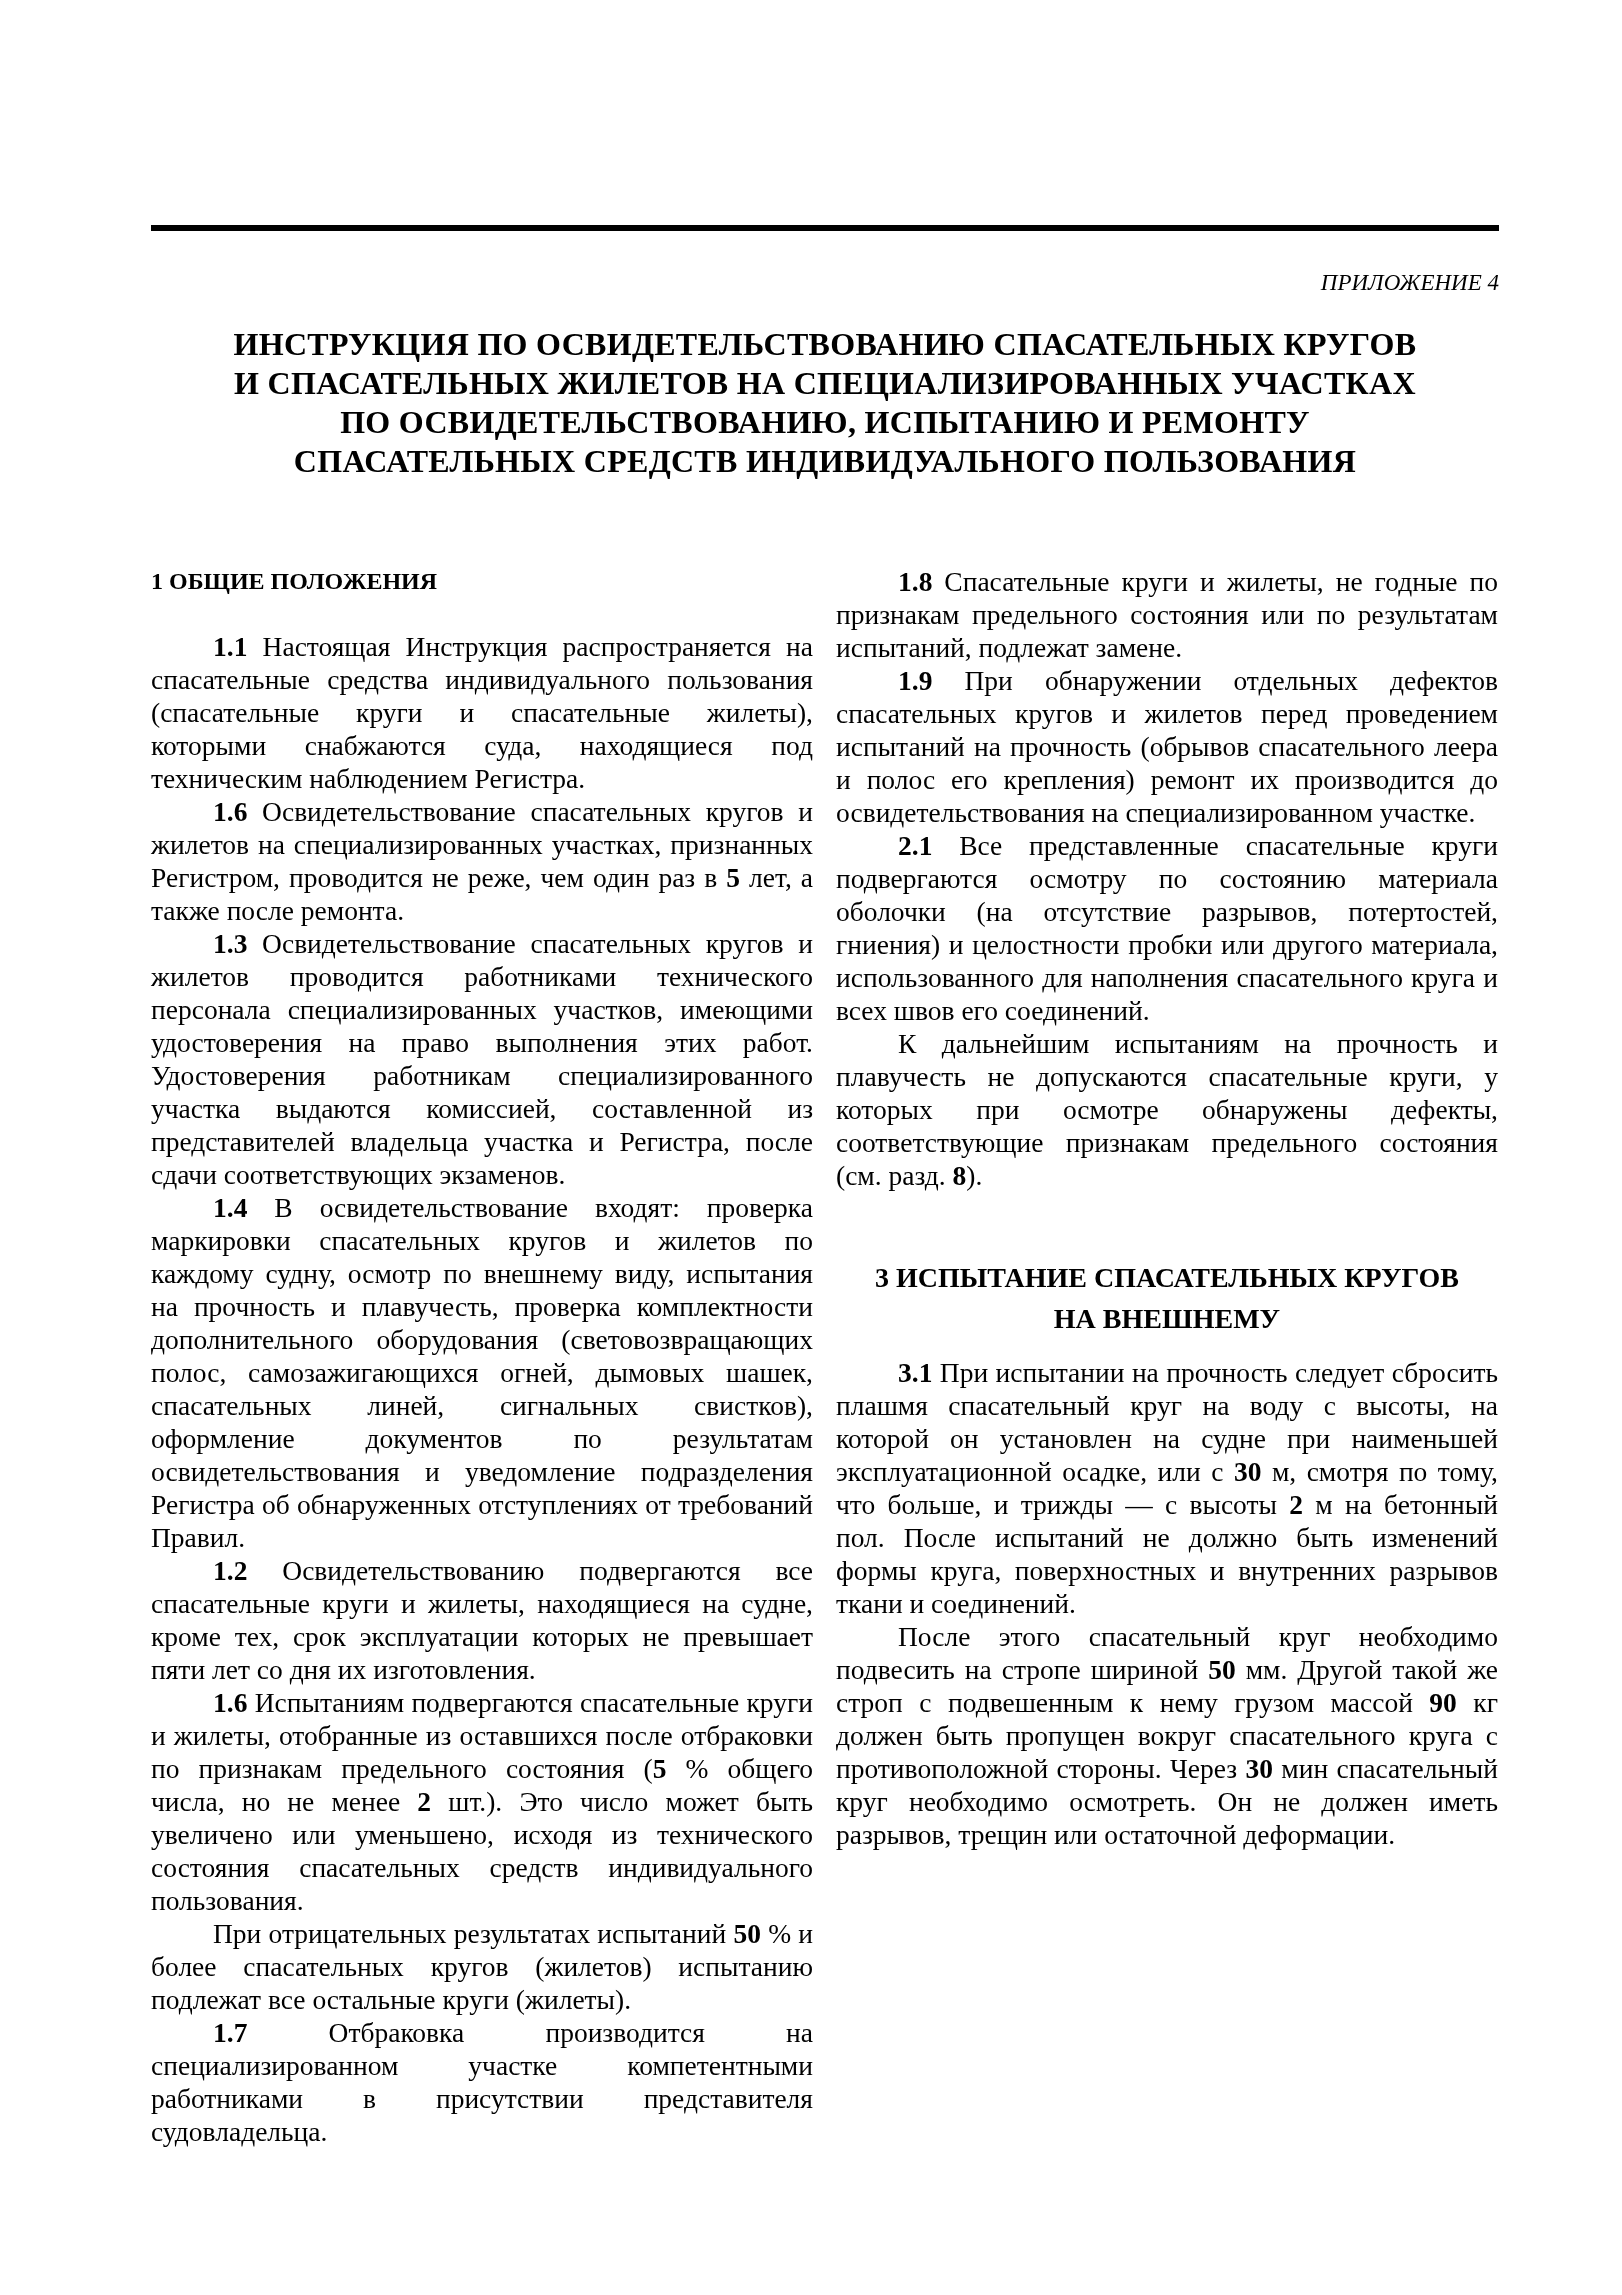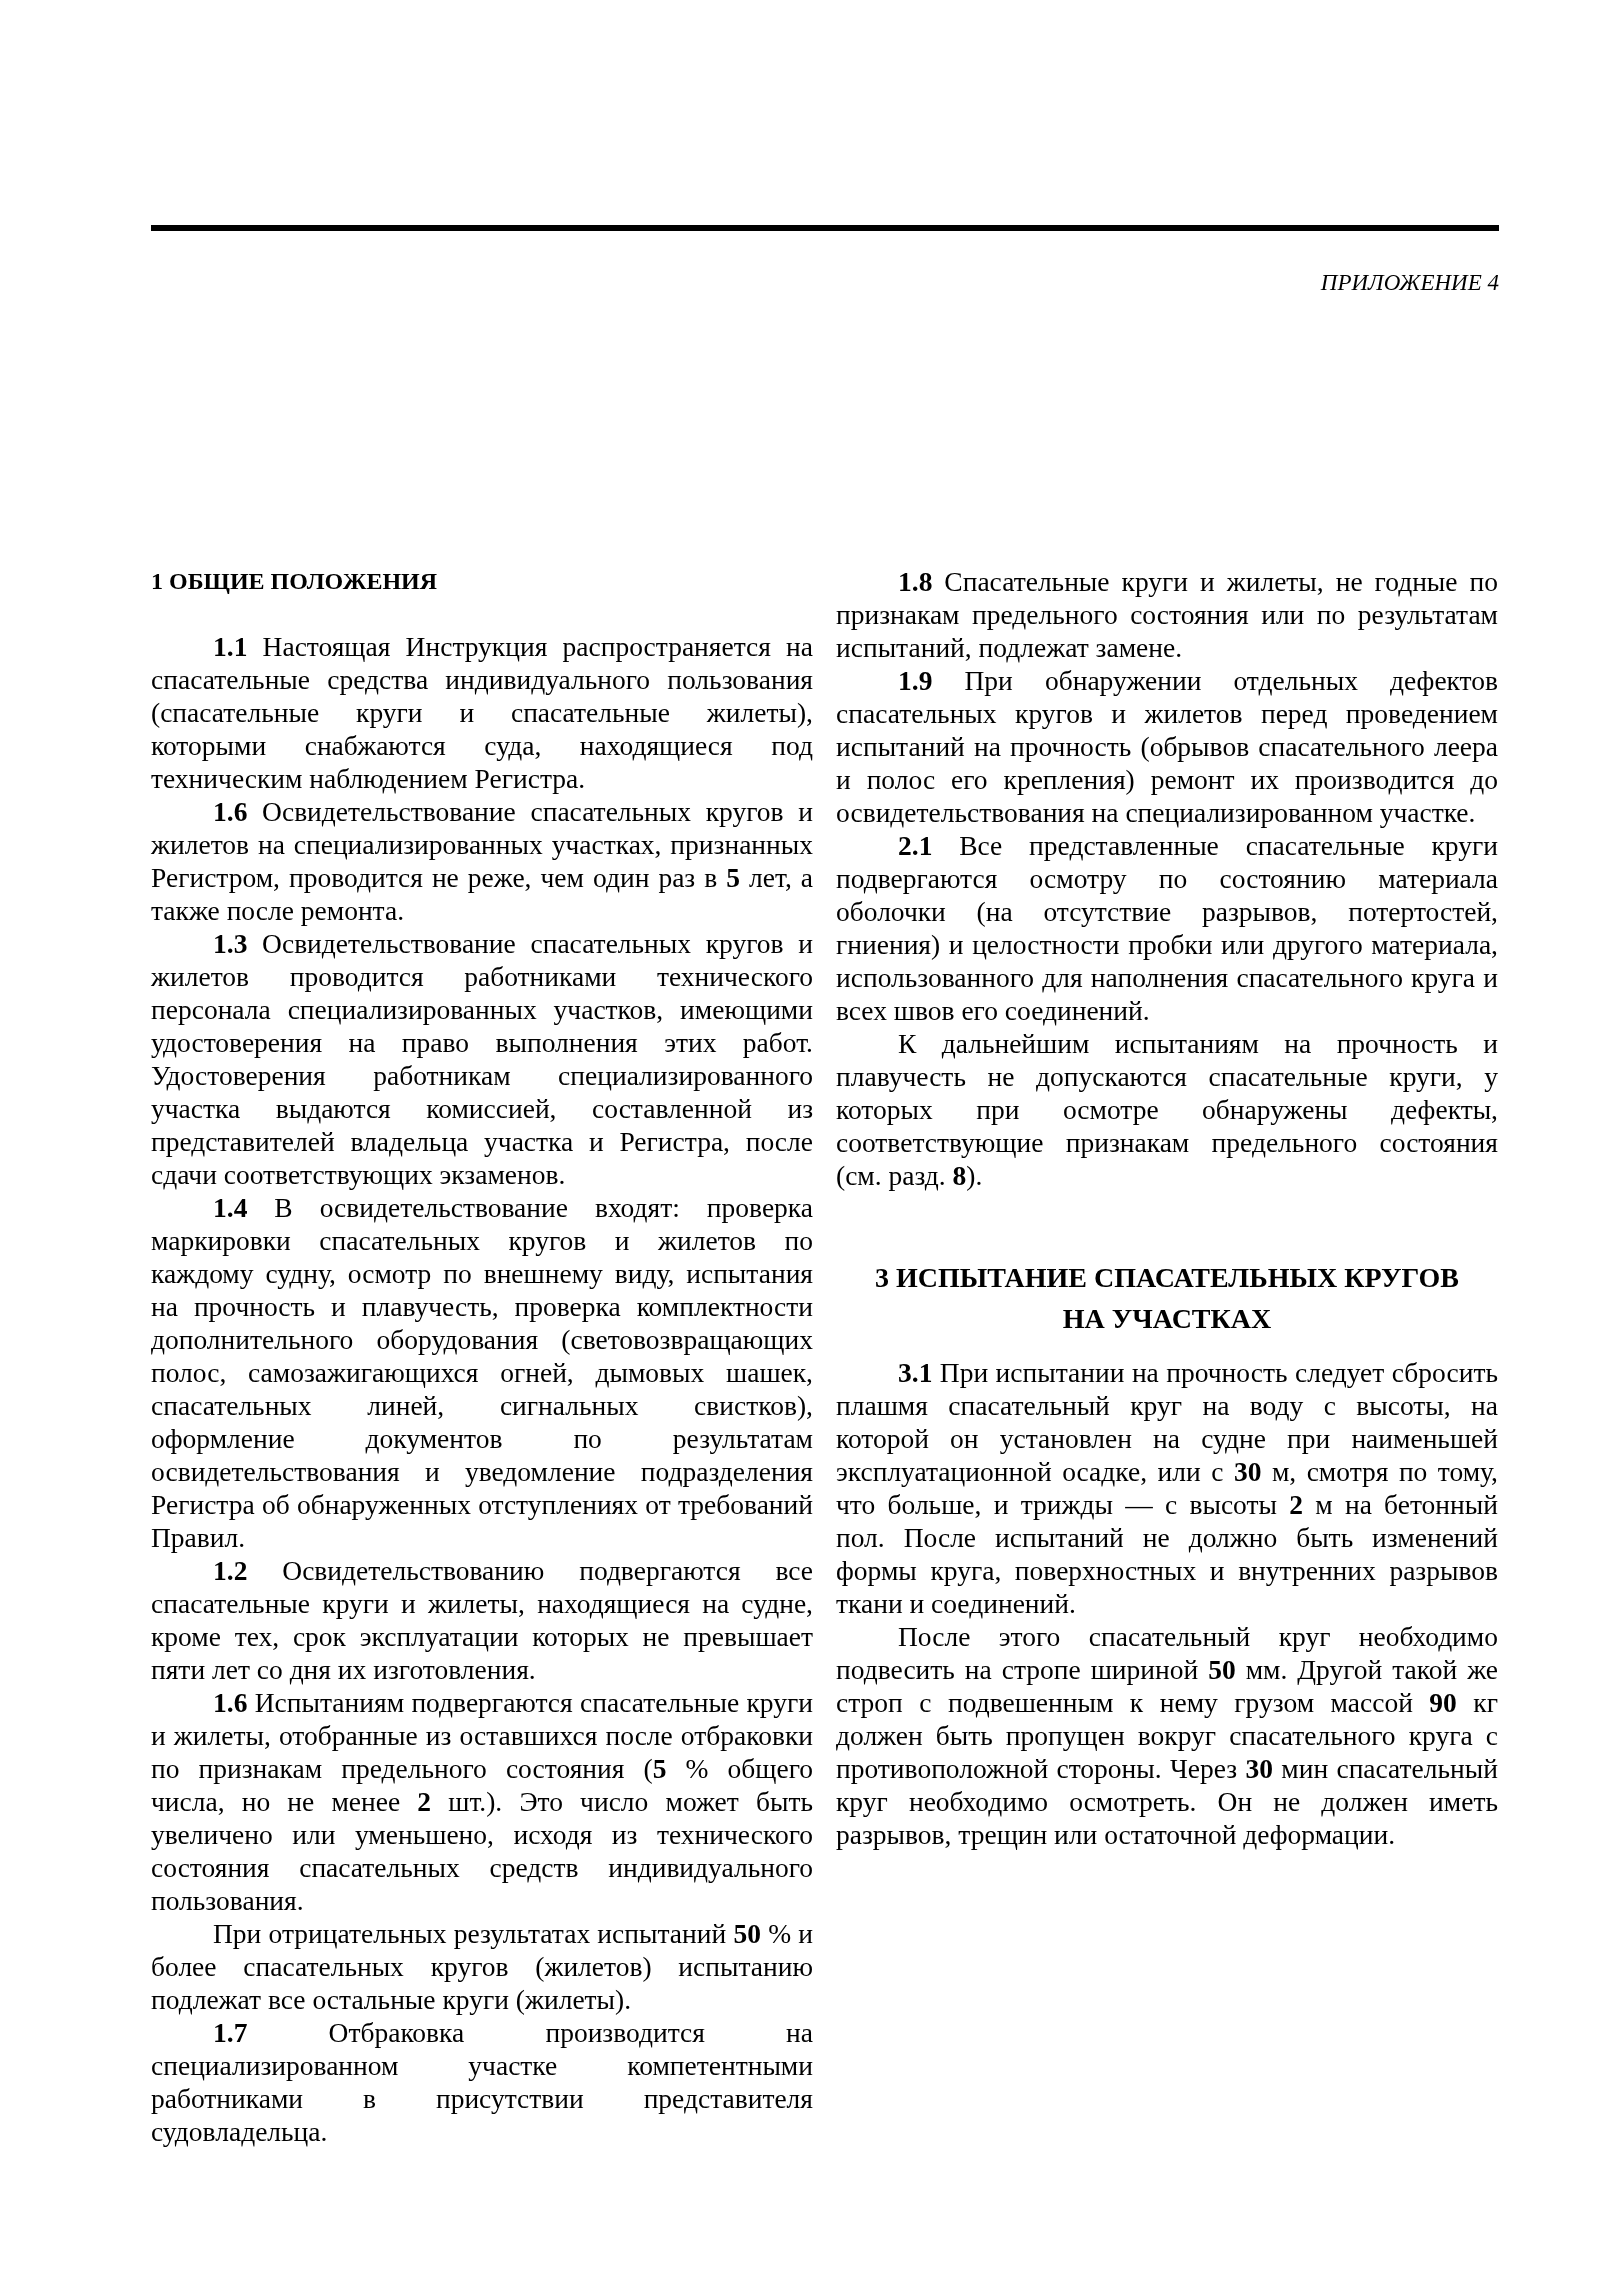--- a/index.html
+++ b/index.html
@@ -58,20 +58,26 @@
 </style>
 </head>
 <body>
 
 <div class="page">
 
   <div class="header-rule"></div>
 
   <div class="appendix">ПРИЛОЖЕНИЕ 4</div>
 
+  <div class="doc-title">
+    <div>ИНСТРУКЦИЯ ПО ОСВИДЕТЕЛЬСТВОВАНИЮ СПАСАТЕЛЬНЫХ КРУГОВ</div>
+    <div>И СПАСАТЕЛЬНЫХ ЖИЛЕТОВ НА СПЕЦИАЛИЗИРОВАННЫХ УЧАСТКАХ</div>
+    <div>ПО ОСВИДЕТЕЛЬСТВОВАНИЮ, ИСПЫТАНИЮ И РЕМОНТУ</div>
+    <div>СПАСАТЕЛЬНЫХ СРЕДСТВ ИНДИВИДУАЛЬНОГО ПОЛЬЗОВАНИЯ</div>
+  </div>
 
   <div class="col col-left">
     <div class="col-heading">1 ОБЩИЕ ПОЛОЖЕНИЯ</div>
     <div id="left-blocks">
         <p class="para"><b>1.1</b><span> Настоящая Инструкция распространяется на спасательные средства индивидуального пользования (спасательные круги и спасательные жилеты), которыми снабжаются суда, находящиеся под техническим наблюдением Регистра.</span></p>
         <p class="para"><b>1.6</b><span> Освидетельствование спасательных кругов и жилетов на специализированных участках, признанных Регистром, проводится не реже, чем один раз в </span><b>5</b><span> лет, а также после ремонта.</span></p>
         <p class="para"><b>1.3</b><span> Освидетельствование спасательных кругов и жилетов проводится работниками технического персонала специализированных участков, имеющими удостоверения на право выполнения этих работ. Удостоверения работникам специализированного участка выдаются комиссией, составленной из представителей владельца участка и Регистра, после сдачи соответствующих экзаменов.</span></p>
         <p class="para"><b>1.4</b><span> В освидетельствование входят: проверка маркировки спасательных кругов и жилетов по каждому судну, осмотр по внешнему виду, испытания на прочность и плавучесть, проверка комплектности дополнительного оборудования (световозвращающих полос, самозажигающихся огней, дымовых шашек, спасательных линей, сигнальных свистков), оформление документов по результатам освидетельствования и уведомление подразделения Регистра об обнаруженных отступлениях от требований Правил.</span></p>
         <p class="para"><b>1.2</b><span> Освидетельствованию подвергаются все спасательные круги и жилеты, находящиеся на судне, кроме тех, срок эксплуатации которых не превышает пяти лет со дня их изготовления.</span></p>
         <p class="para"><b>1.6</b><span> Испытаниям подвергаются спасательные круги и жилеты, отобранные из оставшихся после отбраковки по признакам предельного состояния (</span><b>5</b><span> % общего числа, но не менее </span><b>2</b><span> шт.). Это число может быть увеличено или уменьшено, исходя из технического состояния спасательных средств индивидуального пользования.</span></p>
@@ -80,20 +86,20 @@
       </div>
   </div>
 
   <div class="col col-right" id="right-blocks">
       <p class="para"><b>1.8</b><span> Спасательные круги и жилеты, не годные по признакам предельного состояния или по результатам испытаний, подлежат замене.</span></p>
       <p class="para"><b>1.9</b><span> При обнаружении отдельных дефектов спасательных кругов и жилетов перед проведением испытаний на прочность (обрывов спасательного леера и полос его крепления) ремонт их производится до освидетельствования на специализированном участке.</span></p>
       <p class="para"><b>2.1</b><span> Все представленные спасательные круги подвергаются осмотру по состоянию материала оболочки (на отсутствие разрывов, потертостей, гниения) и целостности пробки или другого материала, использованного для наполнения спасательного круга и всех швов его соединений.</span></p>
       <p class="para"><span>К дальнейшим испытаниям на прочность и плавучесть не допускаются спасательные круги, у которых при осмотре обнаружены дефекты, соответствующие признакам предельного состояния (см. разд. </span><b>8</b><span>).</span></p>
       <div class="sec-heading sec3">
         <div>3 ИСПЫТАНИЕ СПАСАТЕЛЬНЫХ КРУГОВ</div>
-        <div>НА УЧАСТКАХ</div>
+        <div>НА ВНЕШНЕМУ</div>
       </div>
       <p class="para"><b>3.1</b><span> При испытании на прочность следует сбросить плашмя спасательный круг на воду с высоты, на которой он установлен на судне при наименьшей эксплуатационной осадке, или с </span><b>30</b><span> м, смотря по тому, что больше, и трижды — с высоты </span><b>2</b><span> м на бетонный пол. После испытаний не должно быть изменений формы круга, поверхностных и внутренних разрывов ткани и соединений.</span></p>
       <p class="para"><span>После этого спасательный круг необходимо подвесить на стропе шириной </span><b>50</b><span> мм. Другой такой же строп с подвешенным к нему грузом массой </span><b>90</b><span> кг должен быть пропущен вокруг спасательного круга с противоположной стороны. Через </span><b>30</b><span> мин спасательный круг необходимо осмотреть. Он не должен иметь разрывов, трещин или остаточной деформации.</span></p>
     </div>
 
 </div>
 
 
 </body></html>

